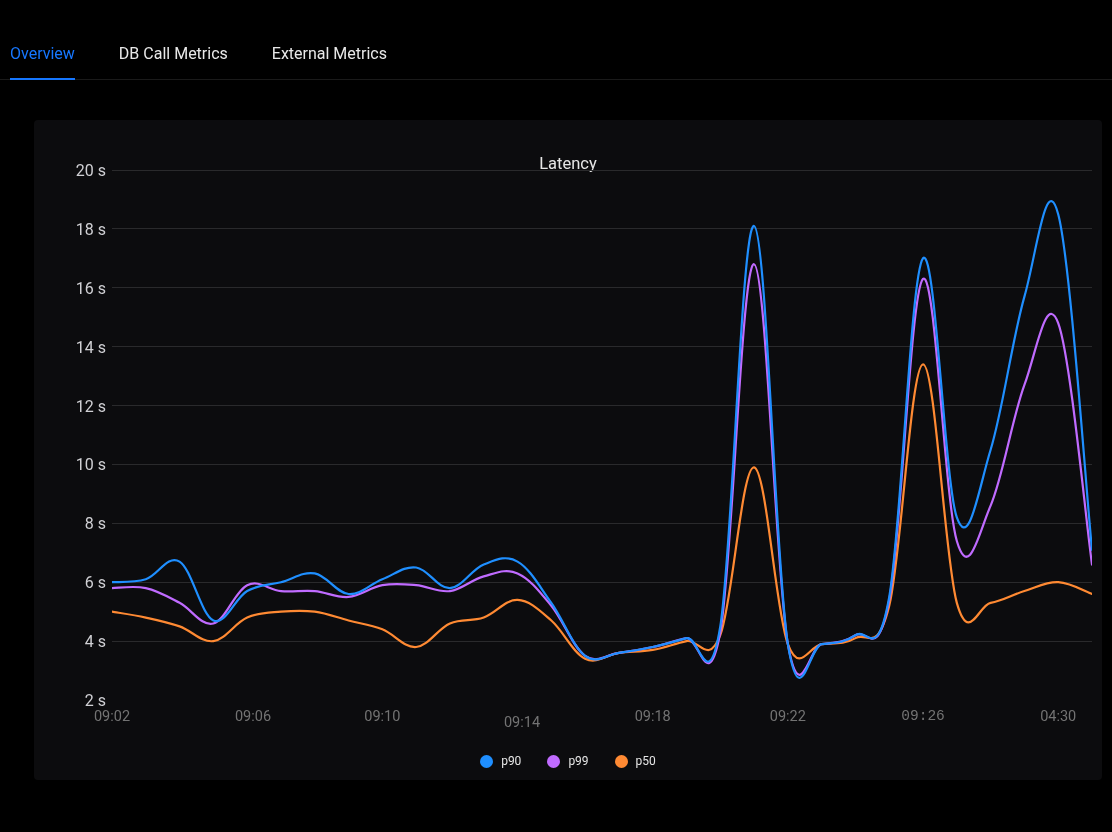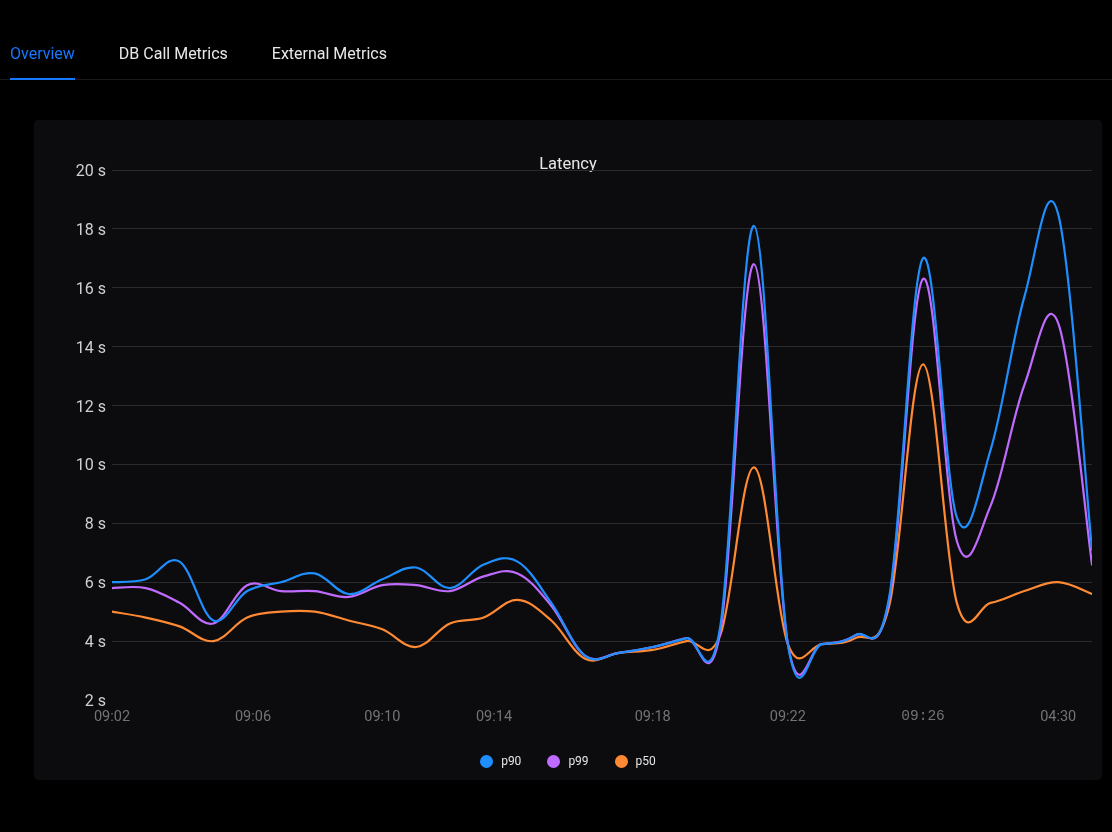--- a/index.html
+++ b/index.html
@@ -148,21 +148,21 @@
         <div class="axis-label-y" style="top: 235.556px;">12 s</div>
         <div class="axis-label-y" style="top: 176.667px;">14 s</div>
         <div class="axis-label-y" style="top: 117.778px;">16 s</div>
         <div class="axis-label-y" style="top: 58.8889px;">18 s</div>
         <div class="axis-label-y" style="top: 0px;">20 s</div>
       </div>
     <div id="x-axis-labels">
         <div class="axis-label-x" style="left: 0px;">09:02</div>
         <div class="axis-label-x" style="left: 141px;">09:06</div>
         <div class="axis-label-x" style="left: 270.345px;">09:10</div>
-        <div class="axis-label-x" style="left: 382px;">09:14</div>
+        <div class="axis-label-x" style="left: 410px; margin-top: 6px;">09:14</div>
         <div class="axis-label-x" style="left: 540.69px;">09:18</div>
         <div class="axis-label-x" style="left: 675.862px;">09:22</div>
         <div class="axis-label-x" style="left: 811.034px; font-family: Liberation Mono, monospace;">09:26</div>
         <div class="axis-label-x" style="left: 946.207px;">04:30</div>
       </div>
   </div>
 
   <div class="legend">
     <div class="legend-item">
       <span class="swatch" id="sw0" style="background: rgb(31, 143, 255);"></span>

